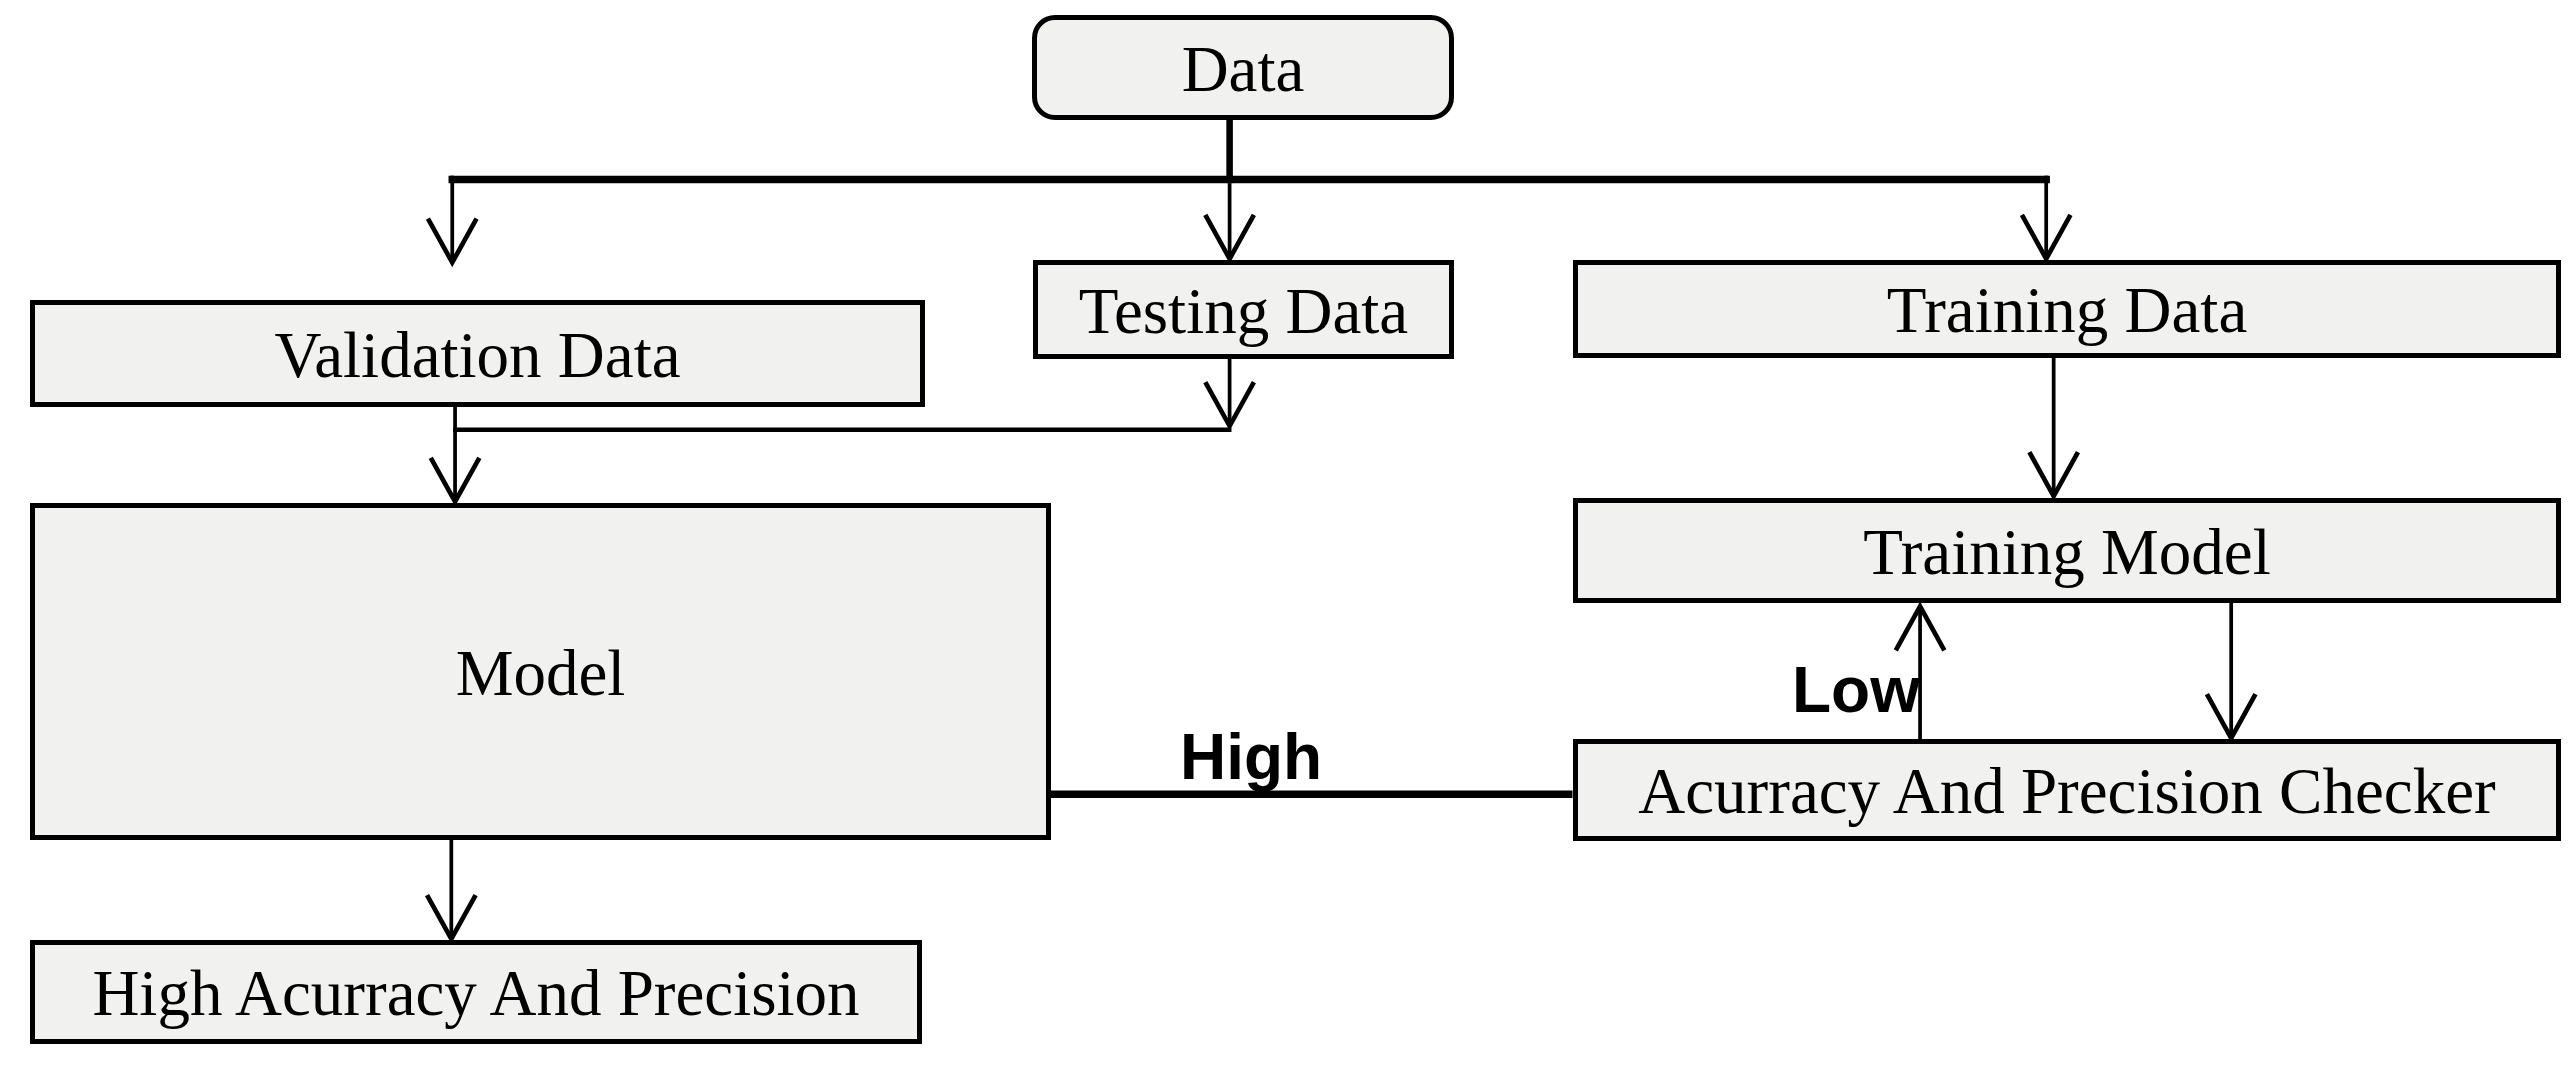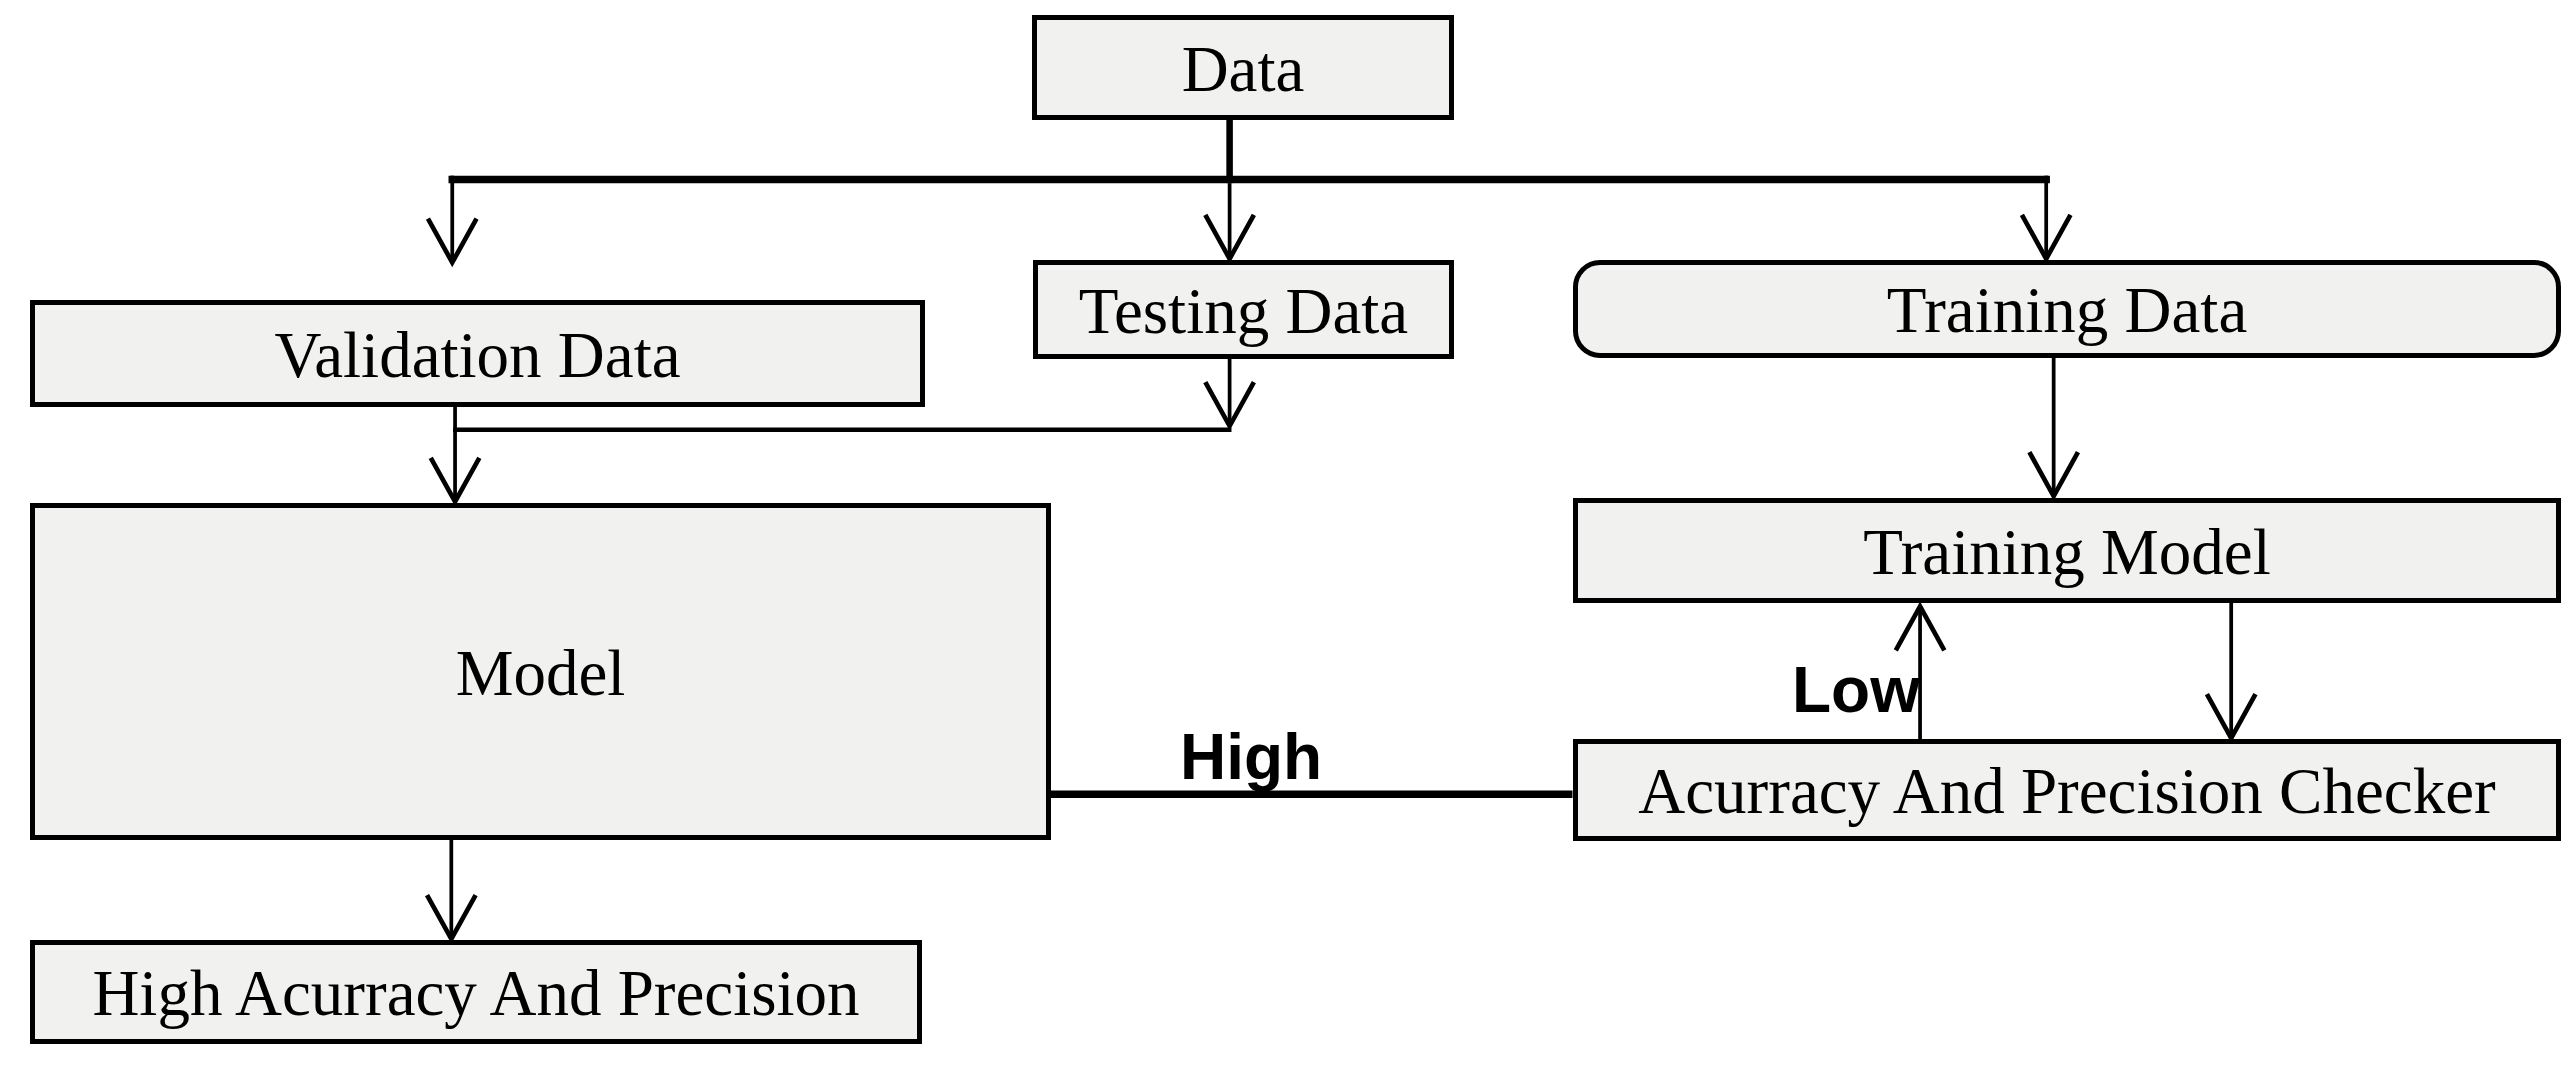--- a/index.html
+++ b/index.html
@@ -114,33 +114,33 @@
       <line x1="2055" y1="791" x2="2055" y2="652" stroke-width="4"></line>
       <polyline points="2029,696 2055,649 2081,696" stroke-width="5"></polyline>
     </g>
 
     <g>
       <line x1="1683" y1="850" x2="992" y2="850" stroke-width="8"></line>
       <polyline points="1042,820 988,850 1042,880" stroke-width="6"></polyline>
     </g>
   </svg>
 
-  <div class="node" style="left:1032px; top:15px; width:422px; height:105px;">
+  <div class="node" style="left:1032px; top:15px; width:422px; height:105px;border-radius:23px;">
     <span class="node-label">Data</span>
   </div>
 
   <div class="node" style="left:30px; top:264px; width:895px; height:107px;margin-top:36px;">
     <span class="node-label">Validation Data</span>
   </div>
 
   <div class="node" style="left:1033px; top:260px; width:421px; height:99px;">
     <span class="node-label">Testing Data</span>
   </div>
 
-  <div class="node" style="left:1573px; top:260px; width:988px; height:98px;border-radius:27px;">
+  <div class="node" style="left:1573px; top:260px; width:988px; height:98px;">
     <span class="node-label">Training Data</span>
   </div>
 
   <div class="node" style="left:30px; top:503px; width:1021px; height:337px;">
     <span class="node-label">Model</span>
   </div>
 
   <div class="node" style="left:1573px; top:498px; width:988px; height:105px;">
     <span class="node-label">Training Model</span>
   </div>

